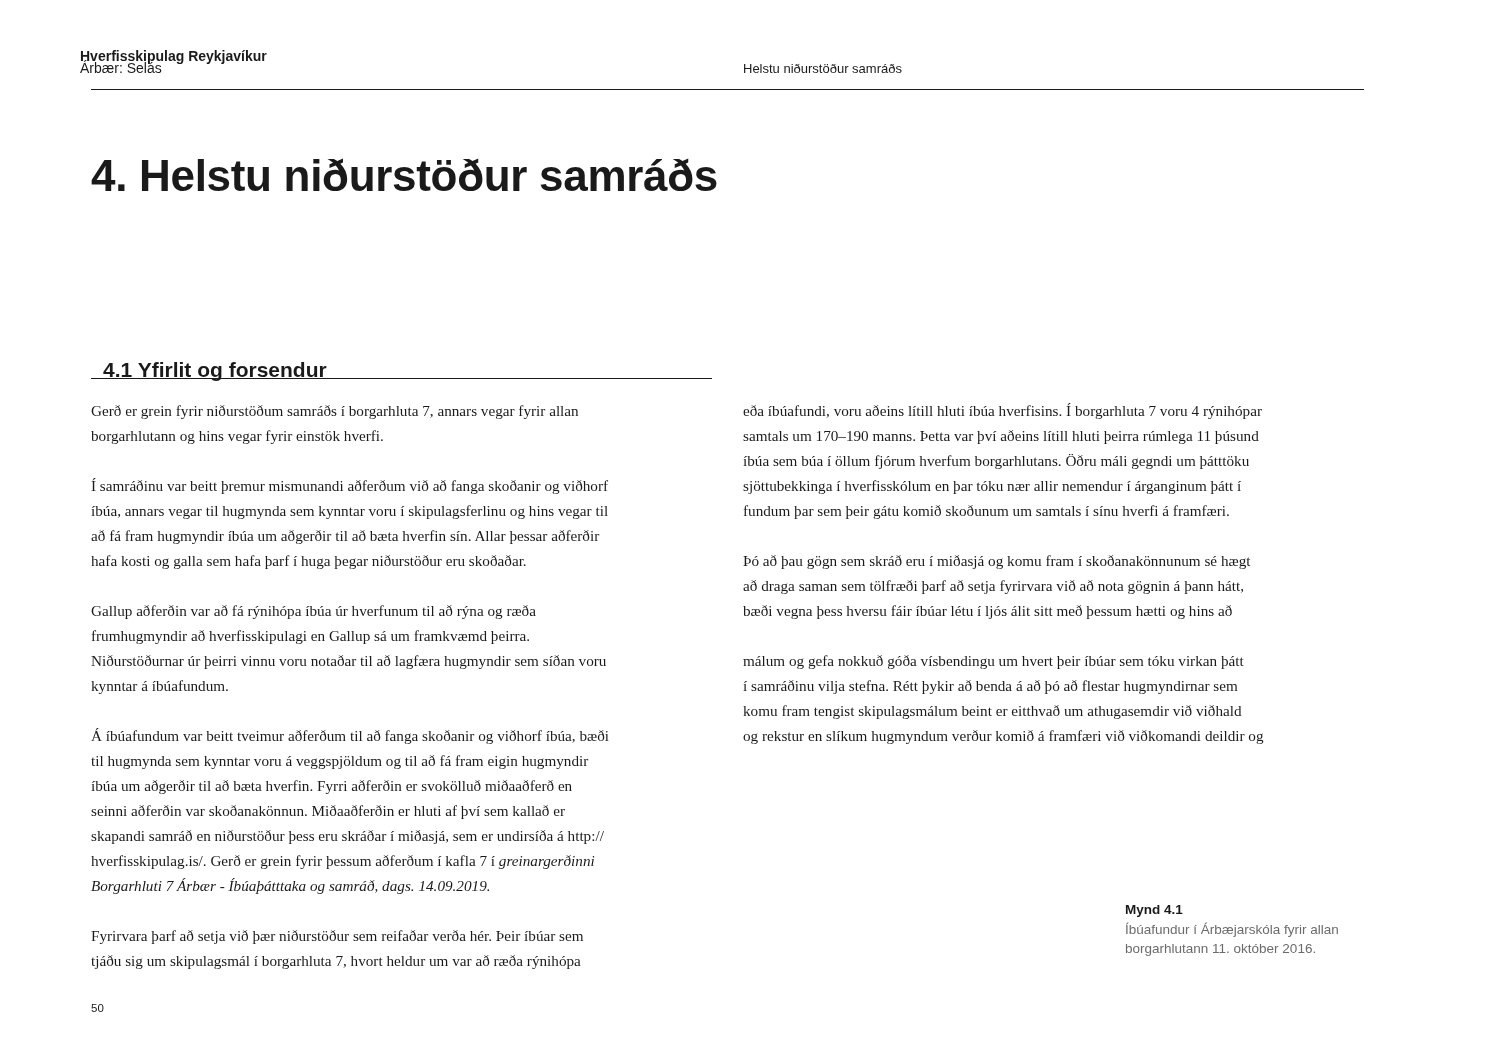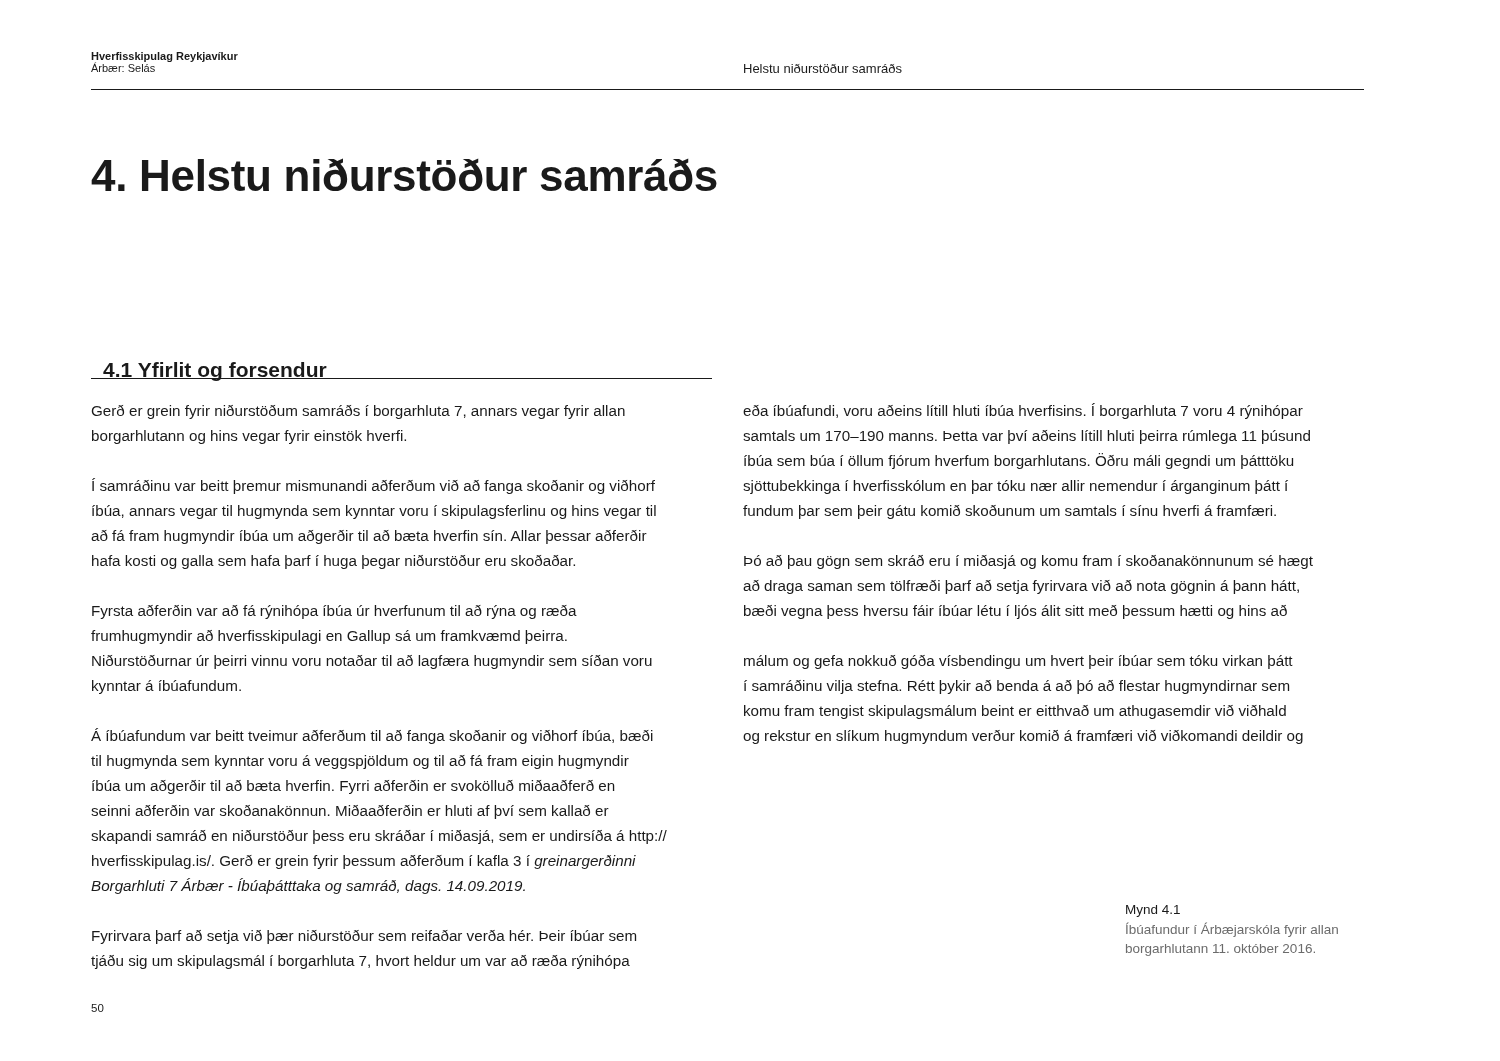--- a/index.html
+++ b/index.html
@@ -1,33 +1,33 @@
 <!DOCTYPE html>
 <html><head>
   <meta charset="utf-8">
   <style>
     html, body { margin: 0; padding: 0; background: #ffffff; }
     body { width: 1500px; height: 1061px; position: relative; overflow: hidden;
            font-family: "Liberation Sans", "DejaVu Sans", sans-serif; color: #1a1a1a; }
-    .header-left { position: absolute; left: 91px; top: 50px; font-size: 11px; line-height: 12px; }
+    .header-left { position: absolute; left: 80px; top: 50px; font-size: 14px; line-height: 12px; }
     .header-left .org { font-weight: bold; }
     .header-right { position: absolute; left: 743px; top: 63px; font-size: 13px; line-height: 12px; }
     .header-rule { position: absolute; left: 91px; top: 89px; width: 1273px; height: 1px; background: #1a1a1a; }
     .chapter-title { position: absolute; left: 91px; top: 148px; font-size: 44px; font-weight: bold;
                      line-height: 56px; letter-spacing: -0.3px; margin: 0; }
     .section-title { position: absolute; left: 91px; top: 344px; font-size: 21px; font-weight: bold;
                      line-height: 28px; margin: 12px; }
     .section-rule { position: absolute; left: 91px; top: 378px; width: 621px; height: 1px; background: #1a1a1a; }
     .col { position: absolute; font-size: 15.2px; line-height: 25px; color: #1a1a1a; }
     .col-left { left: 91px; top: 398px; width: 625px; }
     .col-right { left: 743px; top: 398px; width: 625px; }
     .col p { margin: 0 0 25px 0; }
-    .col .line { display: block; white-space: nowrap; }
+    .col .line { display: block; white-space: nowrap; font-family: Liberation Serif, serif; }
     .caption { position: absolute; left: 1125px; top: 900px; font-size: 13.5px; line-height: 19.5px; color: #6b6b6b; }
-    .caption .cap-title { color: #1a1a1a; font-weight: normal; display: block; }
+    .caption .cap-title { color: #1a1a1a; font-weight: bold; display: block; }
     .caption .line { display: block; white-space: nowrap; }
     .page-number { position: absolute; left: 91px; top: 1002px; font-size: 11.5px; }
     em { font-style: italic; }
   </style>
 </head>
 <body>
 
 <div class="header-left">
   <div class="org">Hverfisskipulag Reykjavíkur</div>
   <div>Árbær: Selás</div>
@@ -45,32 +45,32 @@
     <span class="line">Gerð er grein fyrir niðurstöðum samráðs í borgarhluta 7, annars vegar fyrir allan</span>
     <span class="line">borgarhlutann og hins vegar fyrir einstök hverfi.</span>
   </p>
   <p>
     <span class="line">Í samráðinu var beitt þremur mismunandi aðferðum við að fanga skoðanir og viðhorf</span>
     <span class="line">íbúa, annars vegar til hugmynda sem kynntar voru í skipulagsferlinu og hins vegar til</span>
     <span class="line">að fá fram hugmyndir íbúa um aðgerðir til að bæta hverfin sín. Allar þessar aðferðir</span>
     <span class="line">hafa kosti og galla sem hafa þarf í huga þegar niðurstöður eru skoðaðar.</span>
   </p>
   <p>
-    <span class="line">Fyrsta aðferðin var að fá rýnihópa íbúa úr hverfunum til að rýna og ræða</span>
+    <span class="line">Gallup aðferðin var að fá rýnihópa íbúa úr hverfunum til að rýna og ræða</span>
     <span class="line">frumhugmyndir að hverfisskipulagi en Gallup sá um framkvæmd þeirra.</span>
     <span class="line">Niðurstöðurnar úr þeirri vinnu voru notaðar til að lagfæra hugmyndir sem síðan voru</span>
     <span class="line">kynntar á íbúafundum.</span>
   </p>
   <p>
     <span class="line">Á íbúafundum var beitt tveimur aðferðum til að fanga skoðanir og viðhorf íbúa, bæði</span>
     <span class="line">til hugmynda sem kynntar voru á veggspjöldum og til að fá fram eigin hugmyndir</span>
     <span class="line">íbúa um aðgerðir til að bæta hverfin. Fyrri aðferðin er svokölluð miðaaðferð en</span>
     <span class="line">seinni aðferðin var skoðanakönnun. Miðaaðferðin er hluti af því sem kallað er</span>
     <span class="line">skapandi samráð en niðurstöður þess eru skráðar í miðasjá, sem er undirsíða á http://</span>
-    <span class="line"><span>hverfisskipulag.is/. Gerð er grein fyrir þessum aðferðum í kafla 3 í </span><em>greinargerðinni</em></span>
+    <span class="line"><span>hverfisskipulag.is/. Gerð er grein fyrir þessum aðferðum í kafla 7 í </span><em>greinargerðinni</em></span>
     <em class="line">Borgarhluti 7 Árbær - Íbúaþátttaka og samráð, dags. 14.09.2019.</em>
   </p>
   <p>
     <span class="line">Fyrirvara þarf að setja við þær niðurstöður sem reifaðar verða hér. Þeir íbúar sem</span>
     <span class="line">tjáðu sig um skipulagsmál í borgarhluta 7, hvort heldur um var að ræða rýnihópa</span>
   </p>
 </div>
 
 <div class="col col-right">
   <p>

